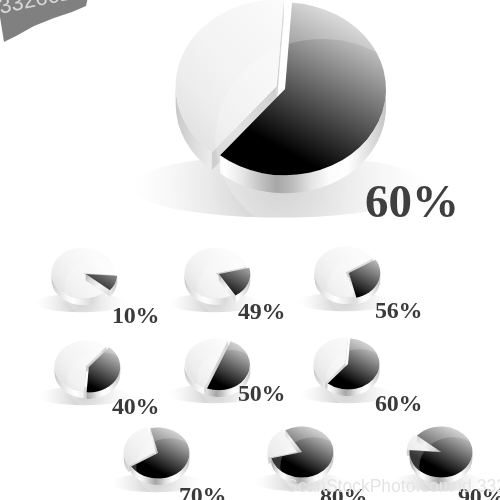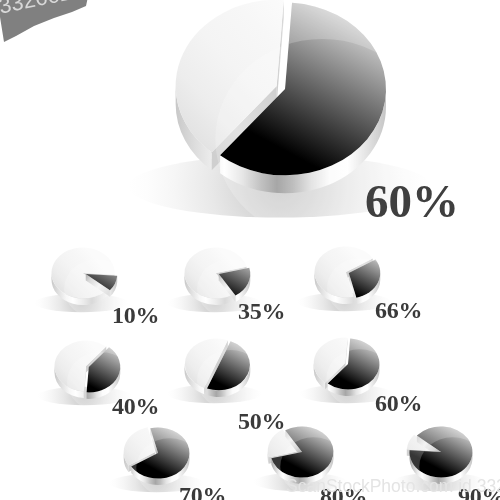--- a/index.html
+++ b/index.html
@@ -776,24 +776,24 @@
         <path d="M438.22 451.09L406.8 449.31A31.5 25.52 0 0 1 414.09 434.69Z" fill="url(#a95)"></path>
         <path d="M472.5 452.06A31.5 25.52 0 0 1 409.5 451.96L409.5 458.46A31.5 25.52 0 0 0 472.5 458.56Z" fill="url(#a96)"></path>
         <path d="M441 452L416.87 435.6L416.87 442.1L441 458.5Z" fill="url(#a97)"></path>
         <path d="M441 452L416.87 435.6A31.5 25.52 0 1 1 409.58 450.22Z" fill="url(#a99)"></path>
         <path d="M441 452L416.87 435.6A31.5 25.52 0 1 1 409.58 450.22ZM419.26 466.8A33.39 29.6 0 1 0 486.04 466.8A33.39 29.6 0 1 0 419.26 466.8Z" fill-rule="evenodd" fill="#ffffff" opacity="0.21"></path>
       </g>
   </svg>
 
   <div class="pct hero" style="left:365px;top:178px">60%</div>
   <div class="pct small" style="left:112px;top:306px">10%</div>
-  <div class="pct small" style="left:238px;top:302px">35%</div>
-  <div class="pct small" style="left:375px;top:301px">66%</div>
+  <div class="pct small" style="left:238px;top:302px">49%</div>
+  <div class="pct small" style="left:375px;top:301px">56%</div>
   <div class="pct small" style="left:112px;top:397px">40%</div>
-  <div class="pct small" style="left:238px;top:412px">50%</div>
+  <div class="pct small" style="left:238px;top:384px">50%</div>
   <div class="pct small" style="left:375px;top:394px">60%</div>
   <div class="pct small" style="left:179px;top:486px">70%</div>
   <div class="pct small" style="left:320px;top:487px">80%</div>
   <div class="pct small" style="left:458px;top:487px">90%</div>
 
   <div id="wm-footer">ScanStockPhoto.com id 3326627</div>
 
   <div id="wm-badge">
     <svg width="110" height="60" viewBox="0 0 110 60" xmlns="http://www.w3.org/2000/svg">
       <path d="M2 0 L95 0 L92 14 L78 20 L60 26 L40 34 L22 44 L10 50 Z" fill="#808080"></path>

